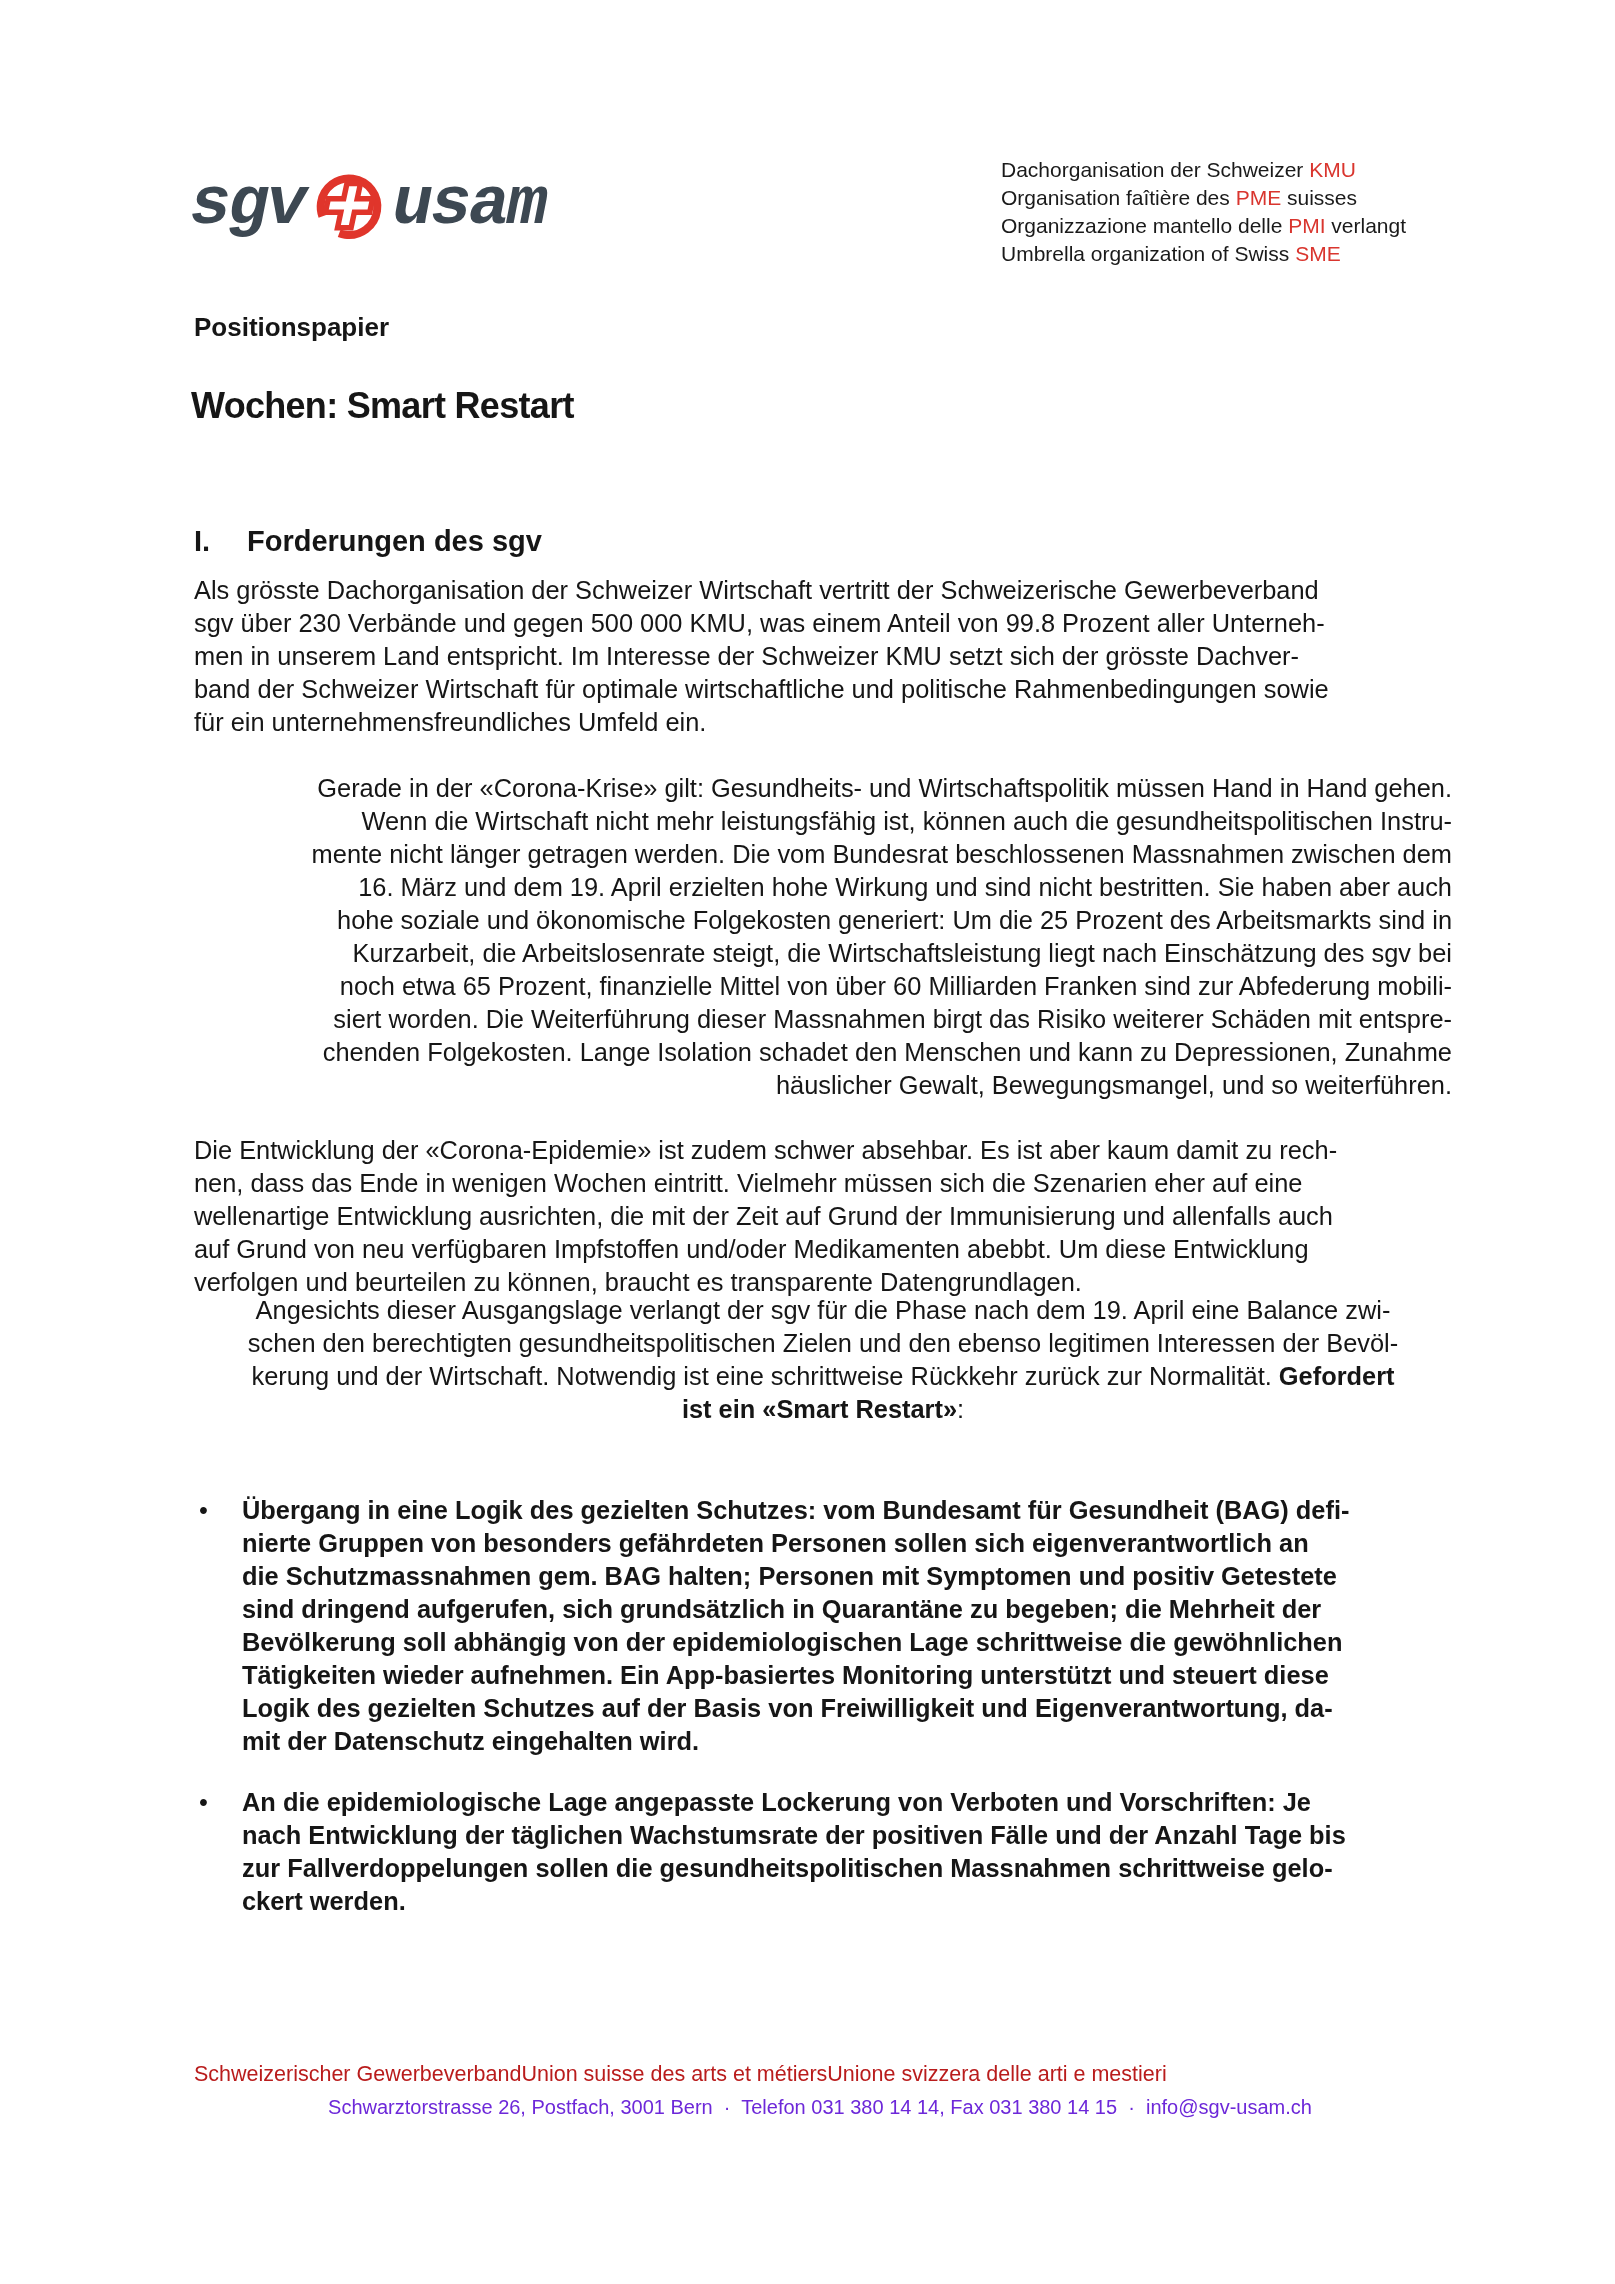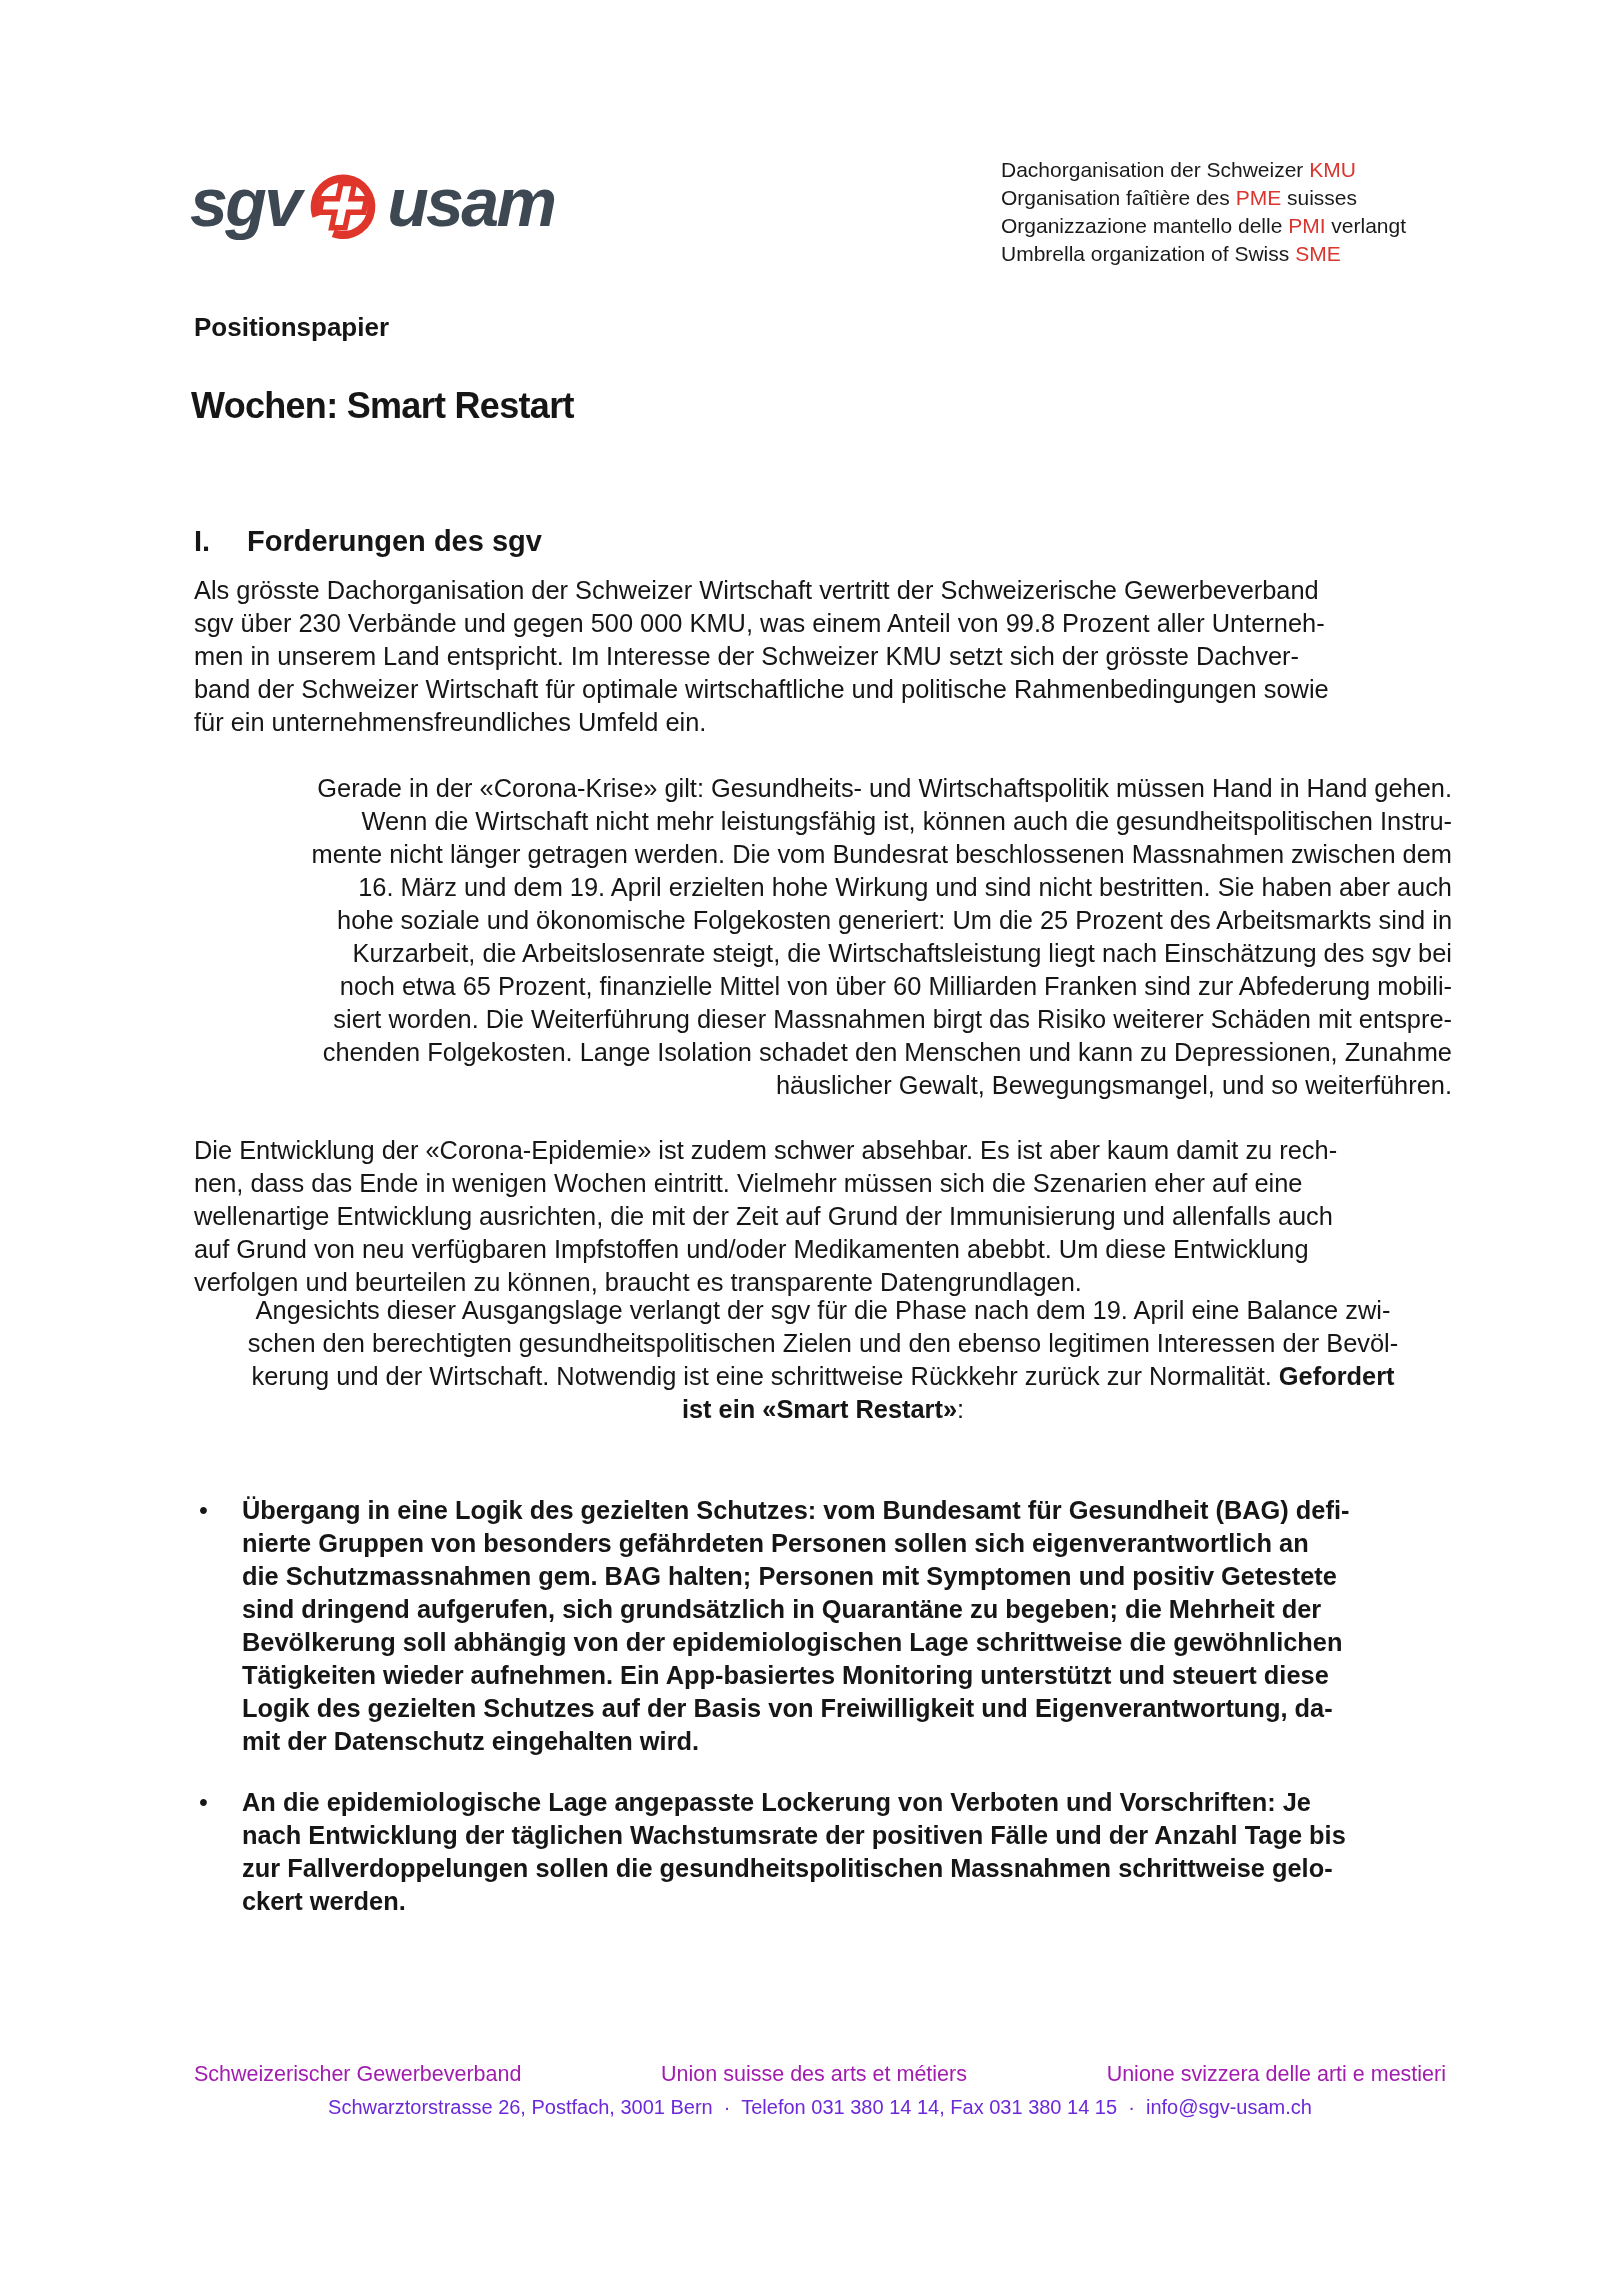--- a/index.html
+++ b/index.html
@@ -8,21 +8,21 @@
     width:1616px;
     height:2284px;
     background:#ffffff;
     font-family:"Liberation Sans", sans-serif;
     color:#161616;
     overflow:hidden;
   }
   
   .logo{
     position:absolute; left:190px; top:168px;
-    display:flex; align-items:flex-start;
+    display:flex; align-items:flex-end;font-family:Liberation Mono, monospace;
   }
   .logo .word{
     font-style:italic; font-weight:700;
     font-size:68px; letter-spacing:-2.6px;
     color:#3d4852; line-height:1;
     padding-bottom:9px;
   }
   .logo svg{display:block; margin:0 3.9px;}
   
   .org-block{
@@ -64,22 +64,22 @@
   }
   .bullet .marker{
     width:43px; flex:0 0 43px; font-weight:400;
   }
   .bullet .btext{white-space:pre-line; flex:1;}
   .b1{top:1494px;}
   .b2{top:1786px;}
   
   .footer-red{
     position:absolute; left:194px; top:2062px; width:1252px;
-    display:flex; justify-content:space-between;
-    font-size:21.5px; color:#a21caf; white-space:nowrap;
+    display:flex; 
+    font-size:21.5px; color:#b91c1c; white-space:nowrap;
   }
   .footer-line{
     position:absolute; left:194px; width:1252px;
     text-align:center; font-size:20px; color:#6d28d9;
     white-space:pre;
   }
   .addr{top:2096px;}
   .web{top:2126px;}
 </style>
 </head>

